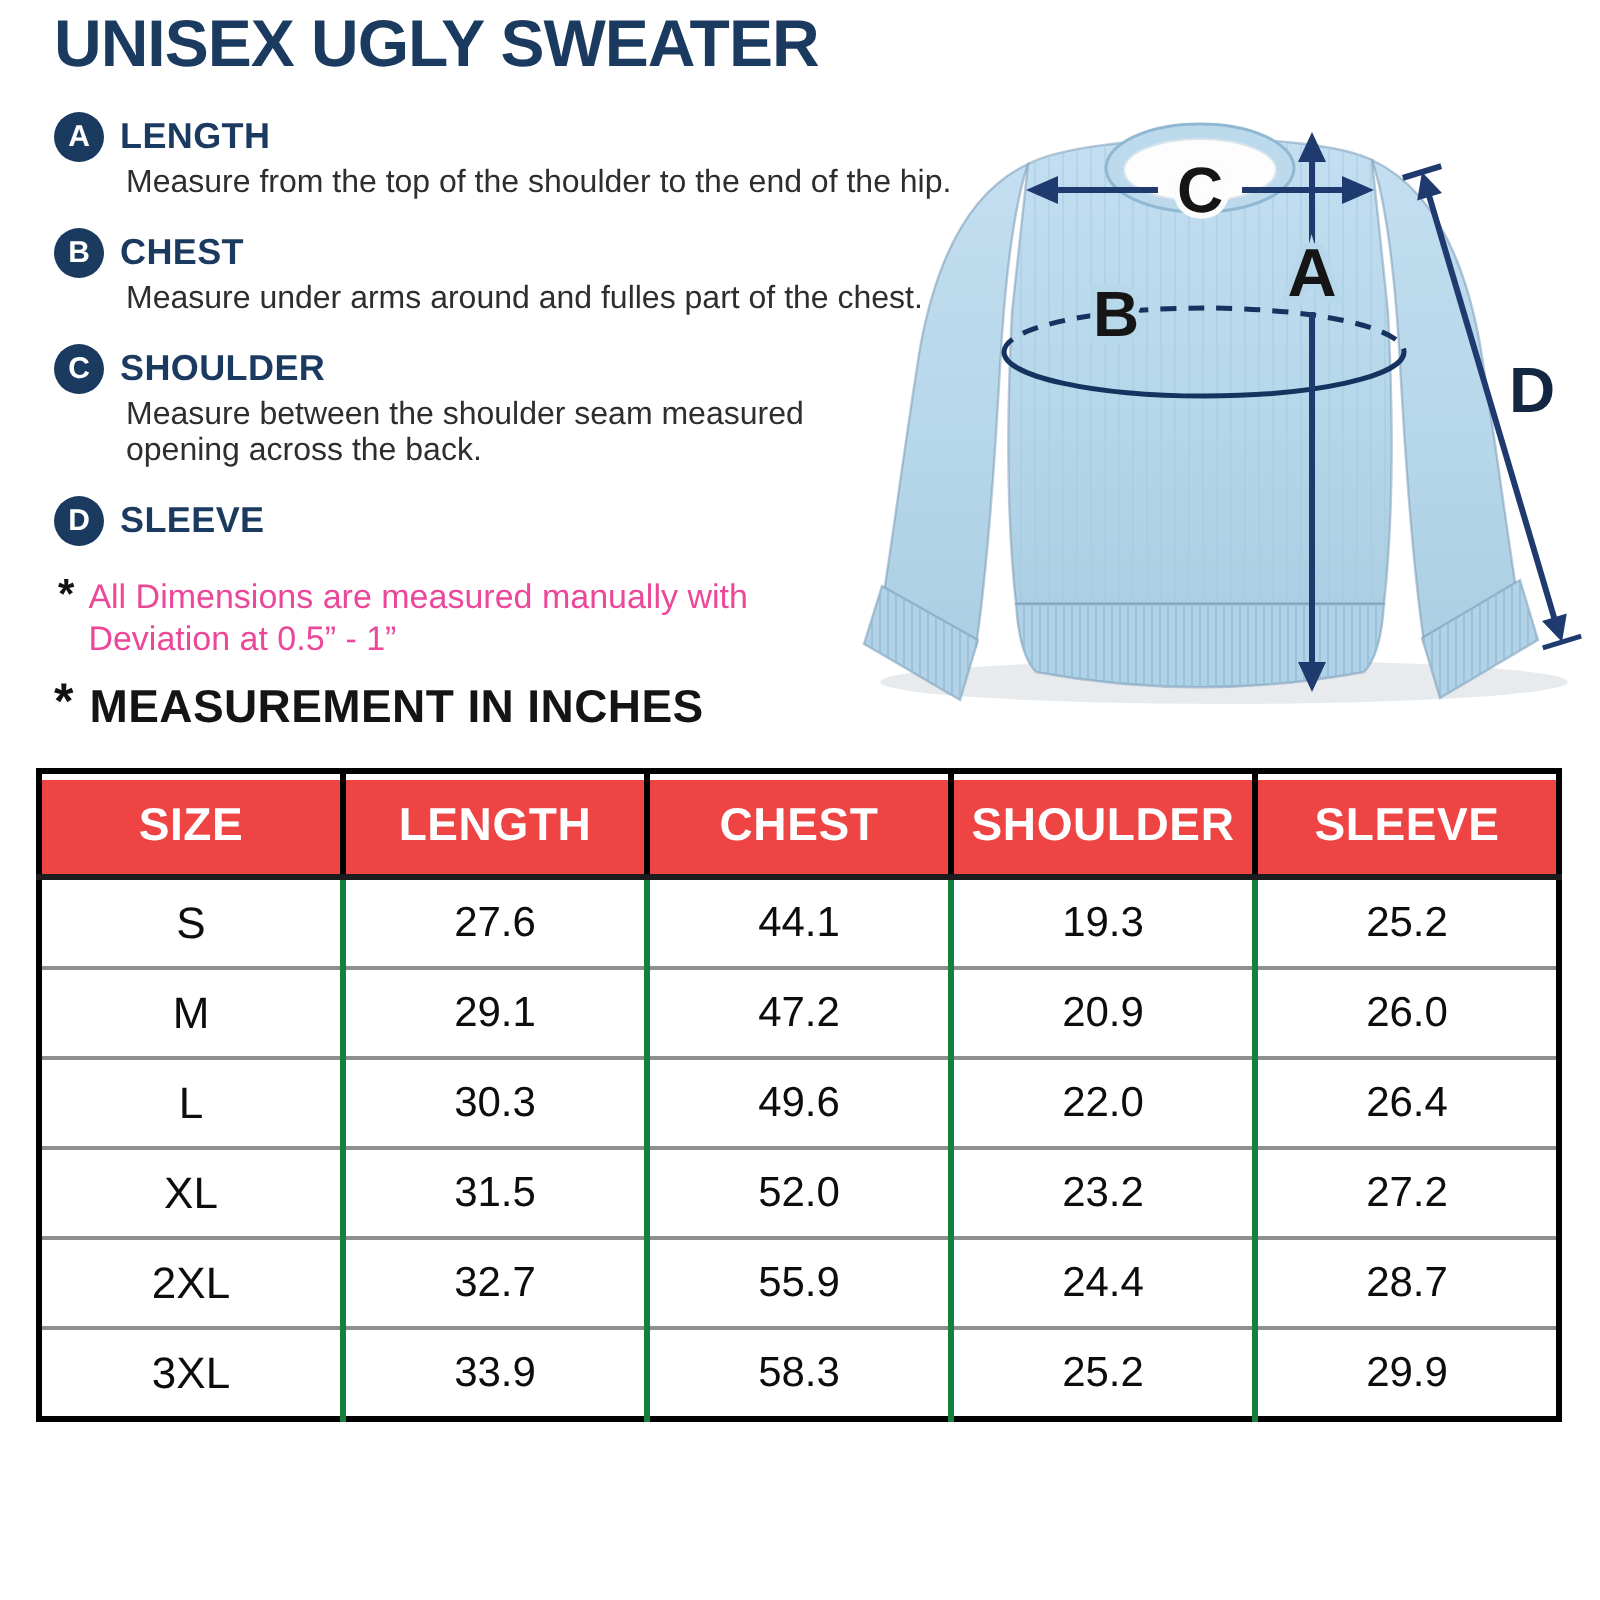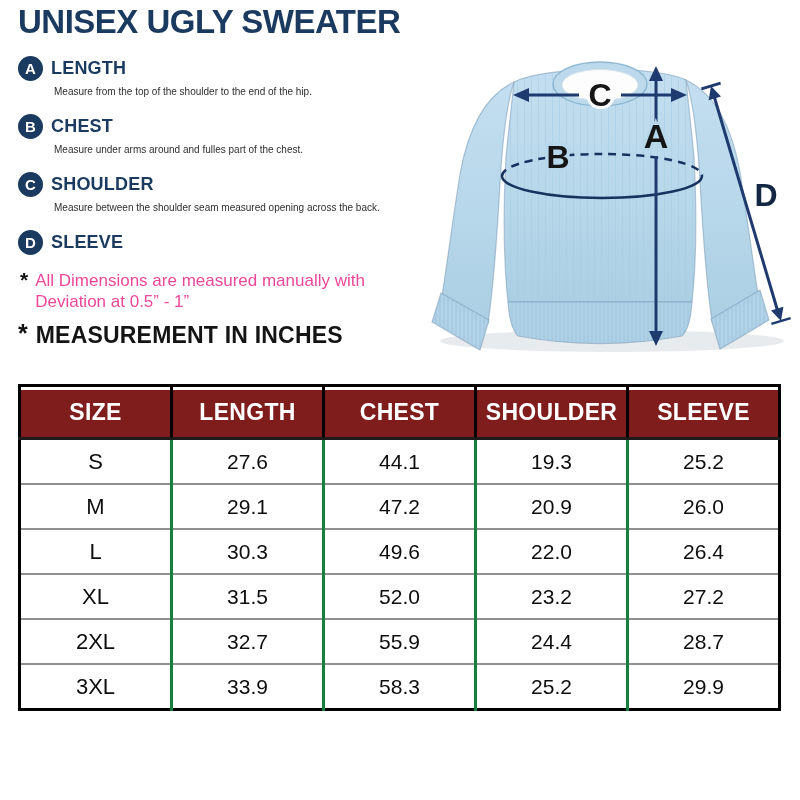--- a/index.html
+++ b/index.html
@@ -1,55 +1,55 @@
 <!DOCTYPE html>
 <html><head>
 <meta charset="utf-8">
 <style>
   html,body { margin:0; padding:0; background:#ffffff; }
   .page {
     position:relative; width:800px; height:800px; overflow:hidden;
     background:#ffffff; font-family:"Liberation Sans", sans-serif; color:#1f1f1f;
   }
   
-  .left-col { position:absolute; left:18px; top:4px; width:452px; }
+  .left-col { position:absolute; left:27px; top:4px; width:452px; }
   .page-title {
     font-size:33px; font-weight:800; letter-spacing:-0.5px;
     color:#1b3a5f; line-height:1.12; margin:0;
   }
   .guide { margin-top:15px; }
   .g-item { margin-bottom:13px; }
   .g-head { display:flex; align-items:center; gap:8px; }
   .badge {
     width:25px; height:25px; border-radius:50%; background:#1b3a5f; color:#ffffff;
     font-size:15px; font-weight:700; display:flex; align-items:center; justify-content:center;
     flex:0 0 25px;
   }
   .g-name { font-size:18px; font-weight:700; color:#1b3a5f; letter-spacing:0.2px; }
   .g-desc {
-    margin:2px 0 0 36px; font-size:10px; line-height:18px; color:#2e2e2e; max-width:420px;
+    margin:2px 0 0 36px; font-size:16px; line-height:18px; color:#2e2e2e; max-width:420px;
   }
   .g-item.narrow .g-desc { max-width:375px; }
   .note { display:flex; gap:7px; margin:15px 0 0 2px; }
   .note .star { font-size:21px; font-weight:700; line-height:20px; color:#111; }
   .note .note-text { font-size:17px; line-height:21px; color:#ec4899; max-width:345px; }
   .unit-heading { display:flex; gap:8px; align-items:flex-start; margin:10px 0 0 0; }
   .unit-heading .star { font-size:25px; font-weight:700; line-height:22px; color:#111; }
   .unit-heading .uh-text { font-size:23px; font-weight:600; letter-spacing:0.2px; color:#141414; line-height:26px; }
   
   .diagram { position:absolute; left:430px; top:38px; width:370px; height:322px; }
   .diagram svg text { font-family:"Liberation Sans", sans-serif; font-weight:700; }
   
   .size-table {
     position:absolute; left:18px; top:384px; width:763px;
     border-collapse:collapse; table-layout:fixed;
     border:3px solid #000;
   }
   .size-table th {
-    background:#7f1d1d; color:#ffffff; font-size:23px; font-weight:600;
+    background:#ef4444; color:#ffffff; font-size:23px; font-weight:600;
     height:48px; border-left:3px solid #000; border-bottom:3px solid #1c1c1c;
     box-shadow: inset 0 3px 0 #ffffff;
     letter-spacing:0.3px;
   }
   .size-table th:first-child { border-left:none; }
   .size-table td {
     background:#ffffff; color:#0d0d0d; font-size:21px; text-align:center;
     height:41px; border-left:3px solid #15803d;
   }
   .size-table td:first-child { border-left:none; font-size:22px; }

